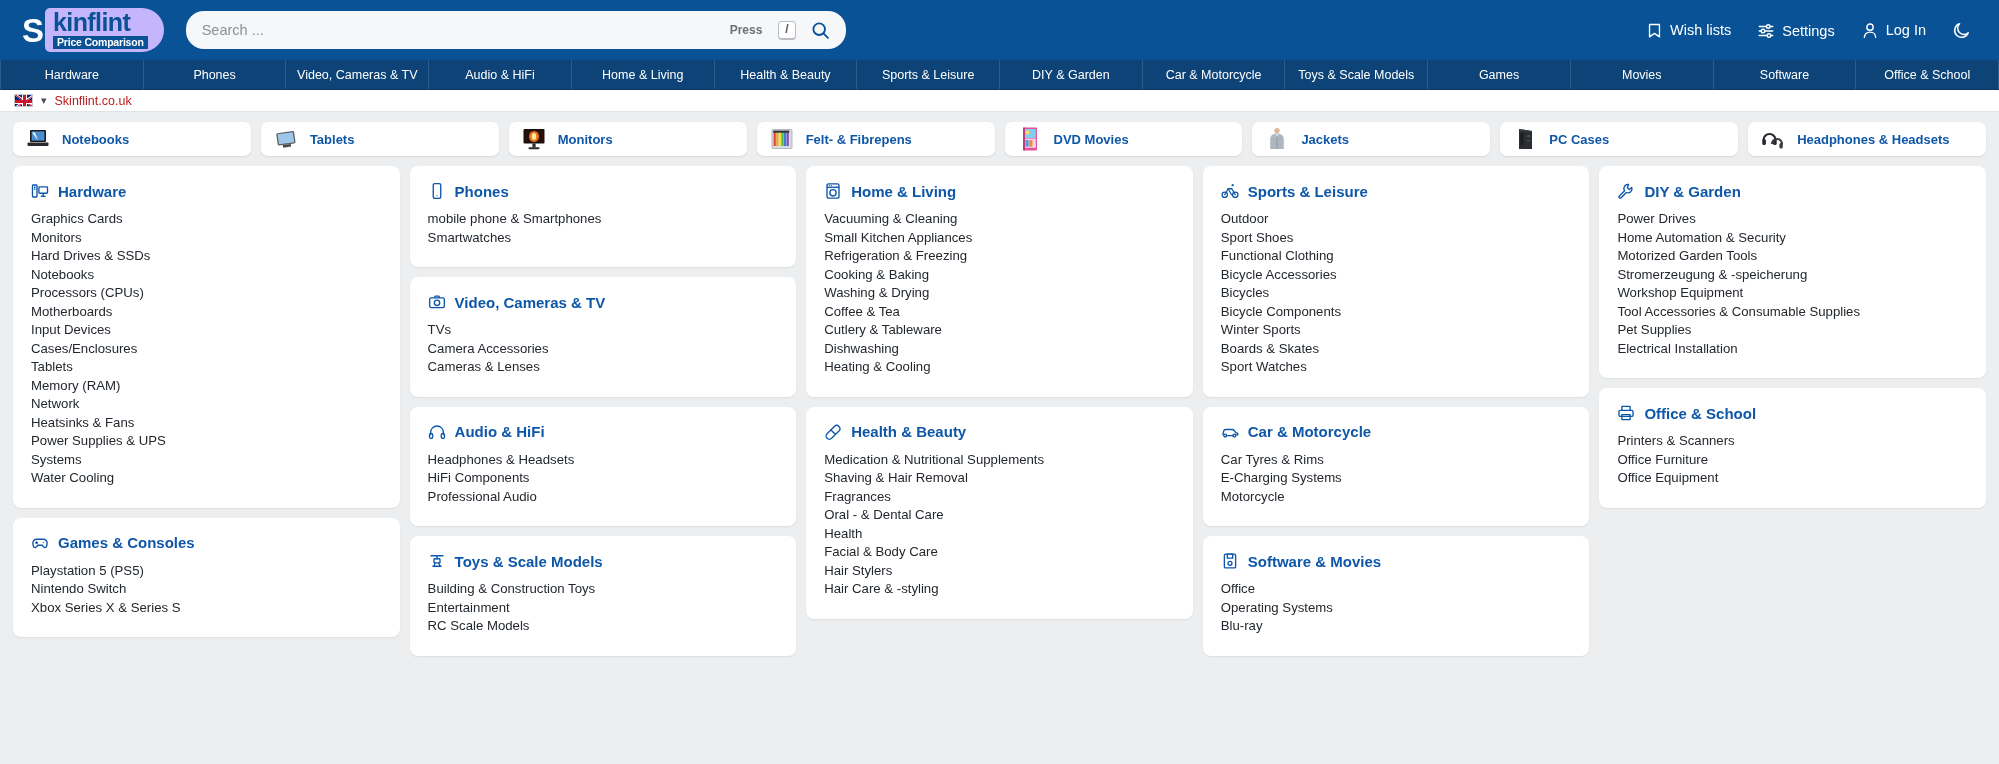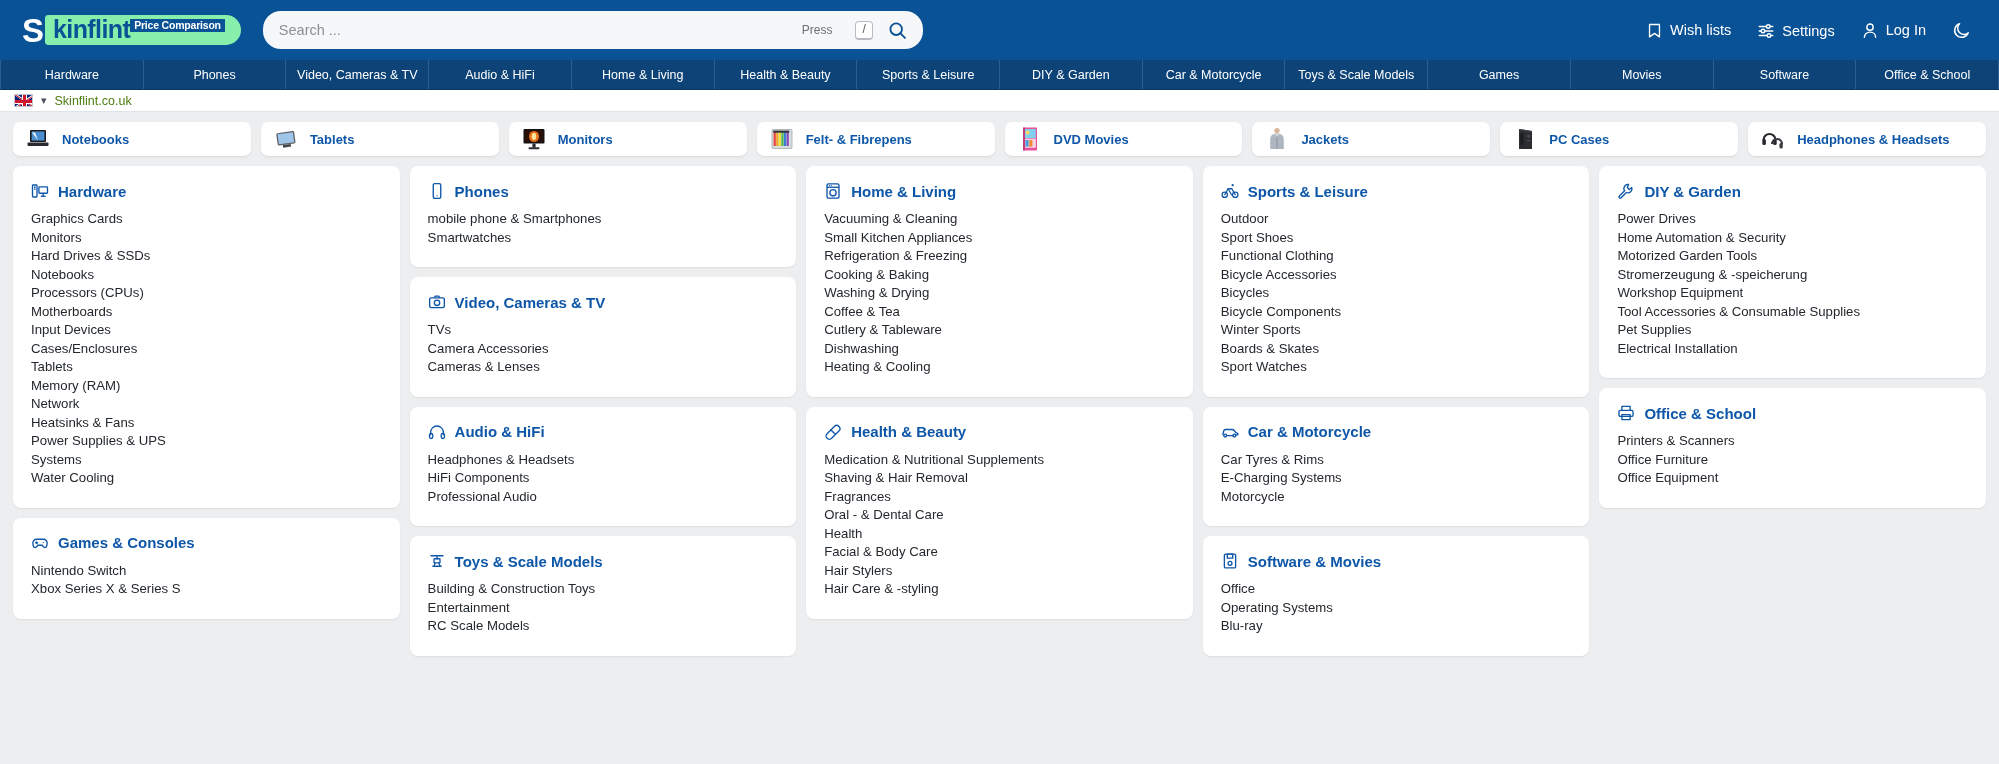--- a/index.html
+++ b/index.html
@@ -28,25 +28,25 @@
   }
   .logo-s {
     color: #ffffff;
     font-weight: bold;
     font-size: 33px;
     line-height: 1;
     letter-spacing: -1px;
     padding-right: 2px;
   }
   .logo-box {
-    background: #86efac;
+    background: #c4b5fd;
     border-radius: 5px 22px 22px 5px;
     padding: 3px 16px 3px 8px;
     display: flex;
-    flex-direction: row;
+    flex-direction: column;
     align-items: flex-start;
     justify-content: flex-start;
   }
   .logo-main {
     color: #0a5296;
     font-weight: bold;
     font-size: 25px;
     line-height: 0.95;
     letter-spacing: -0.6px;
   }
@@ -76,23 +76,24 @@
     flex: 1 1 auto;
     border: none;
     outline: none;
     background: transparent;
     font-family: "Liberation Sans", sans-serif;
     font-size: 14.5px;
     color: #222;
   }
   .search-input::placeholder { color: #8b9097; }
   .press-hint {
-    display: flex; align-items: center; gap: 23px;
+    display: flex; align-items: center; gap: 16px;
     color: #6b7178; font-size: 12px;
     flex: 0 0 auto;
+    font-weight: bold;
   }
   .key-cap {
     border: 1px solid #b9bdc2;
     border-bottom-width: 2px;
     border-radius: 4px;
     padding: 0px 6px 1px;
     font-size: 12px;
     color: #555b61;
     background: #fff;
     line-height: 15px;
@@ -162,21 +163,21 @@
   .flag i { position: absolute; display: block; }
   .flag .d1 { width: 26px; height: 2px; background:#fff; top:5px; left:-3px; transform: rotate(34deg); }
   .flag .d2 { width: 26px; height: 2px; background:#fff; top:5px; left:-3px; transform: rotate(-34deg); }
   .flag .d3 { width: 26px; height: 1.4px; background:#cf142b; top:5.5px; left:-3px; transform: rotate(34deg); }
   .flag .d4 { width: 26px; height: 1.4px; background:#cf142b; top:5.5px; left:-3px; transform: rotate(-34deg); }
   .flag .hw { width:100%; height:4px; background:#fff; top:4.5px; left:0; }
   .flag .vw { height:100%; width:5px; background:#fff; left:7px; top:0; }
   .flag .hr { width:100%; height:2.2px; background:#cf142b; top:5.4px; left:0; }
   .flag .vr { height:100%; width:2.6px; background:#cf142b; left:8.2px; top:0; }
   .locale-caret { color:#4a5059; font-size: 11px; cursor: pointer; }
-  .locale-text { color:#4d7c0f; font-size: 12.5px; cursor: pointer; }
+  .locale-text { color:#b91c1c; font-size: 12.5px; cursor: pointer; }
 
   
   .quicklinks {
     display: flex;
     gap: 10px;
     padding: 10px 13px 8px;
   }
   .ql {
     flex: 1 1 0;
     min-width: 0;
@@ -504,20 +505,21 @@
         <svg width="18" height="18" viewBox="0 0 24 24" fill="none" stroke="#0e57a8" stroke-width="1.8" stroke-linecap="round">
           <path d="M7.5 7h9a5 5 0 0 1 5 5.4l-.5 3.4a2.6 2.6 0 0 1-4.7 1.1L15 15H9l-1.3 1.9a2.6 2.6 0 0 1-4.7-1.1L2.5 12.4A5 5 0 0 1 7.5 7z"></path>
           <line x1="6.3" y1="11.6" x2="8.7" y2="11.6"></line>
             <line x1="7.5" y1="10.4" x2="7.5" y2="12.8"></line>
           <circle cx="16.4" cy="11.4" r="0.9" fill="#0e57a8" stroke="none"></circle>
         </svg>
       </span>
       <span class="card-title">Games &amp; Consoles</span>
     </div>
     <ul class="card-list">
+      <li>Playstation 5 (PS5)</li>
       <li>Nintendo Switch</li>
       <li>Xbox Series X &amp; Series S</li>
     </ul>
   </div>
 
   <div class="card">
     <div class="card-head">
       <span class="card-icon">
         <svg width="18" height="18" viewBox="0 0 24 24" fill="none" stroke="#0e57a8" stroke-width="1.8" stroke-linejoin="round">
           <rect x="7" y="2.2" width="10" height="19.6" rx="2"></rect>

